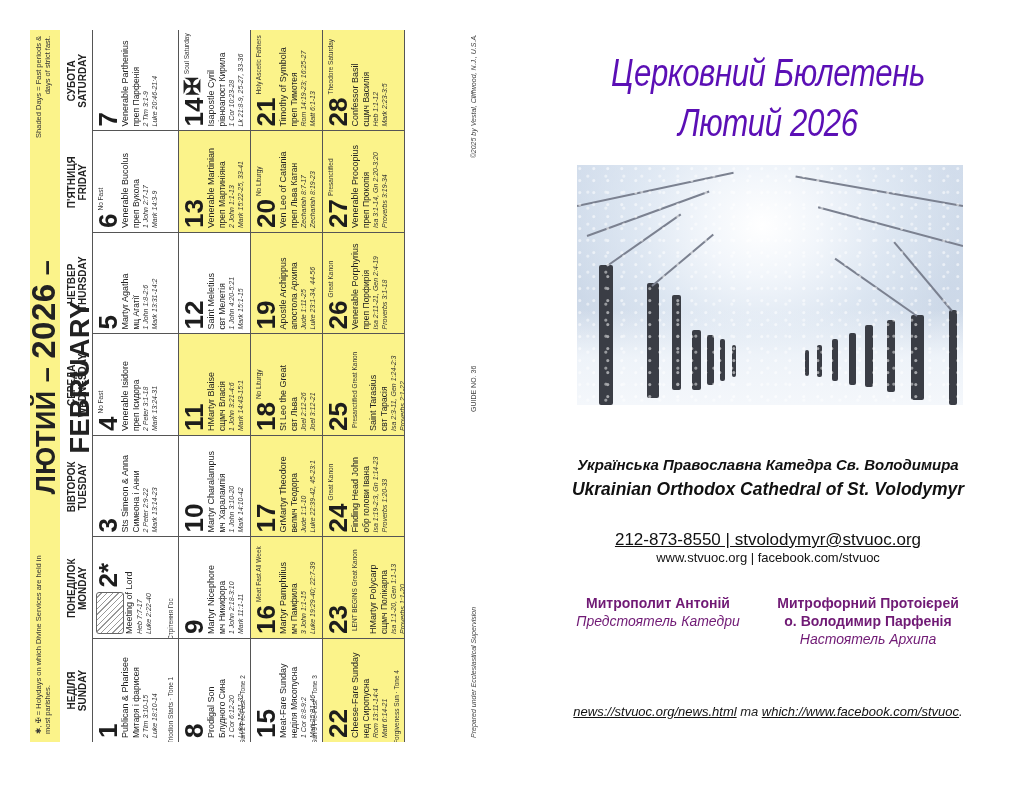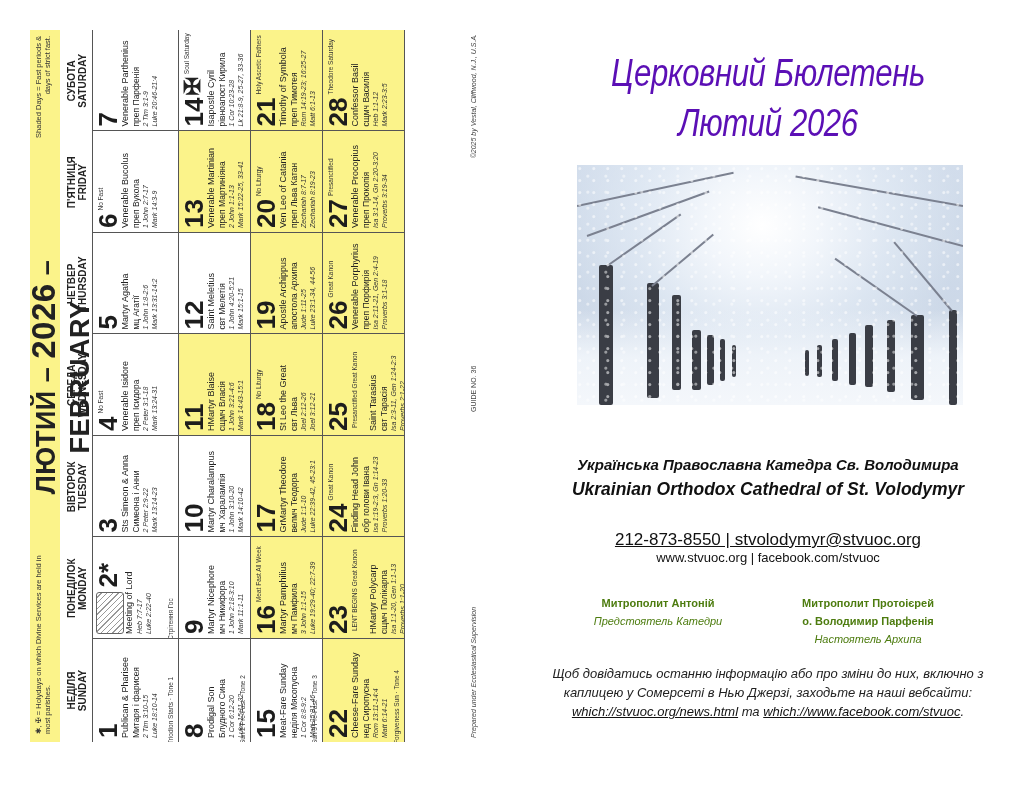--- a/index.html
+++ b/index.html
@@ -49,21 +49,21 @@
   .branch { position:absolute; height:2px; background:#7b8190; transform-origin:0 50%; }
   .snow { position:absolute; inset:0; background:
       radial-gradient(circle at 20% 30%, rgba(255,255,255,0.9) 0 1px, transparent 2px) 0 0/14px 12px,
       radial-gradient(circle at 60% 70%, rgba(255,255,255,0.8) 0 1px, transparent 2px) 0 0/18px 16px; opacity:0.6; }
   .org { position:absolute; left:0; width:440px; text-align:center; color:#111; }
   .org.ua { top:452px; font-size:15px; font-weight:bold; font-style:italic; }
   .org.en { top:475px; font-size:17.5px; font-weight:bold; font-style:italic; }
   .org.addr { top:499px; font-size:18px; }
   .org.phone { top:526px; font-size:17px;text-decoration:underline; }
   .org.web { top:546px; font-size:13px; }
-  .clergy { position:absolute; top:590px; text-align:center; font-size:11px; line-height:18px; color:#4d7c0f; }
+  .clergy { position:absolute; top:590px; text-align:center; font-size:14px; line-height:18px; color:#701a75; }
   .clergy b { font-weight:bold; }
   .clergy i { }
   .info { position:absolute; left:0; top:660px; width:440px; text-align:center; font-size:13px; line-height:19px; font-style:italic; color:#222; }
   .info a { color:#111; text-decoration:underline; }
 </style>
 </head>
 <body>
 
 <div id="cal-wrap">
   <div id="cal">
@@ -187,23 +187,23 @@
   <div class="org ua">Українська Православна Катедра Св. Володимира</div>
   <div class="org en">Ukrainian Orthodox Cathedral of St. Volodymyr</div>
   <div class="org phone">212-873-8550  | stvolodymyr@stvuoc.org</div>
   <div class="org web">www.stvuoc.org | facebook.com/stvuoc</div>
 
   <div class="clergy" style="left:20px;width:180px;">
     <b>Митрополит Антоній</b><br>
     <i>Предстоятель Катедри</i>
   </div>
   <div class="clergy" style="left:220px;width:200px;">
-    <b>Митрополит Протоієрей</b><br>
+    <b>Митрофорний Протоієрей</b><br>
     <b>о. Володимир Парфенія</b><br>
     <i>Настоятель Архипа</i>
   </div>
 
   <div class="info">
-    <span>Щоб довідатись останню інформацію або про зміни до них, включно з</span><br>
-    <span>каплицею у Сомерсеті в Нью Джерзі, заходьте на наші вебсайти:</span><br>
-    <a>which://stvuoc.org/news.html</a><span> та </span><a>which://www.facebook.com/stvuoc</a><span>.</span>
+    <br>
+    <br>
+    <a>news://stvuoc.org/news.html</a><span> та </span><a>which://www.facebook.com/stvuoc</a><span>.</span>
   </div>
 </div>
 
 </body></html>

